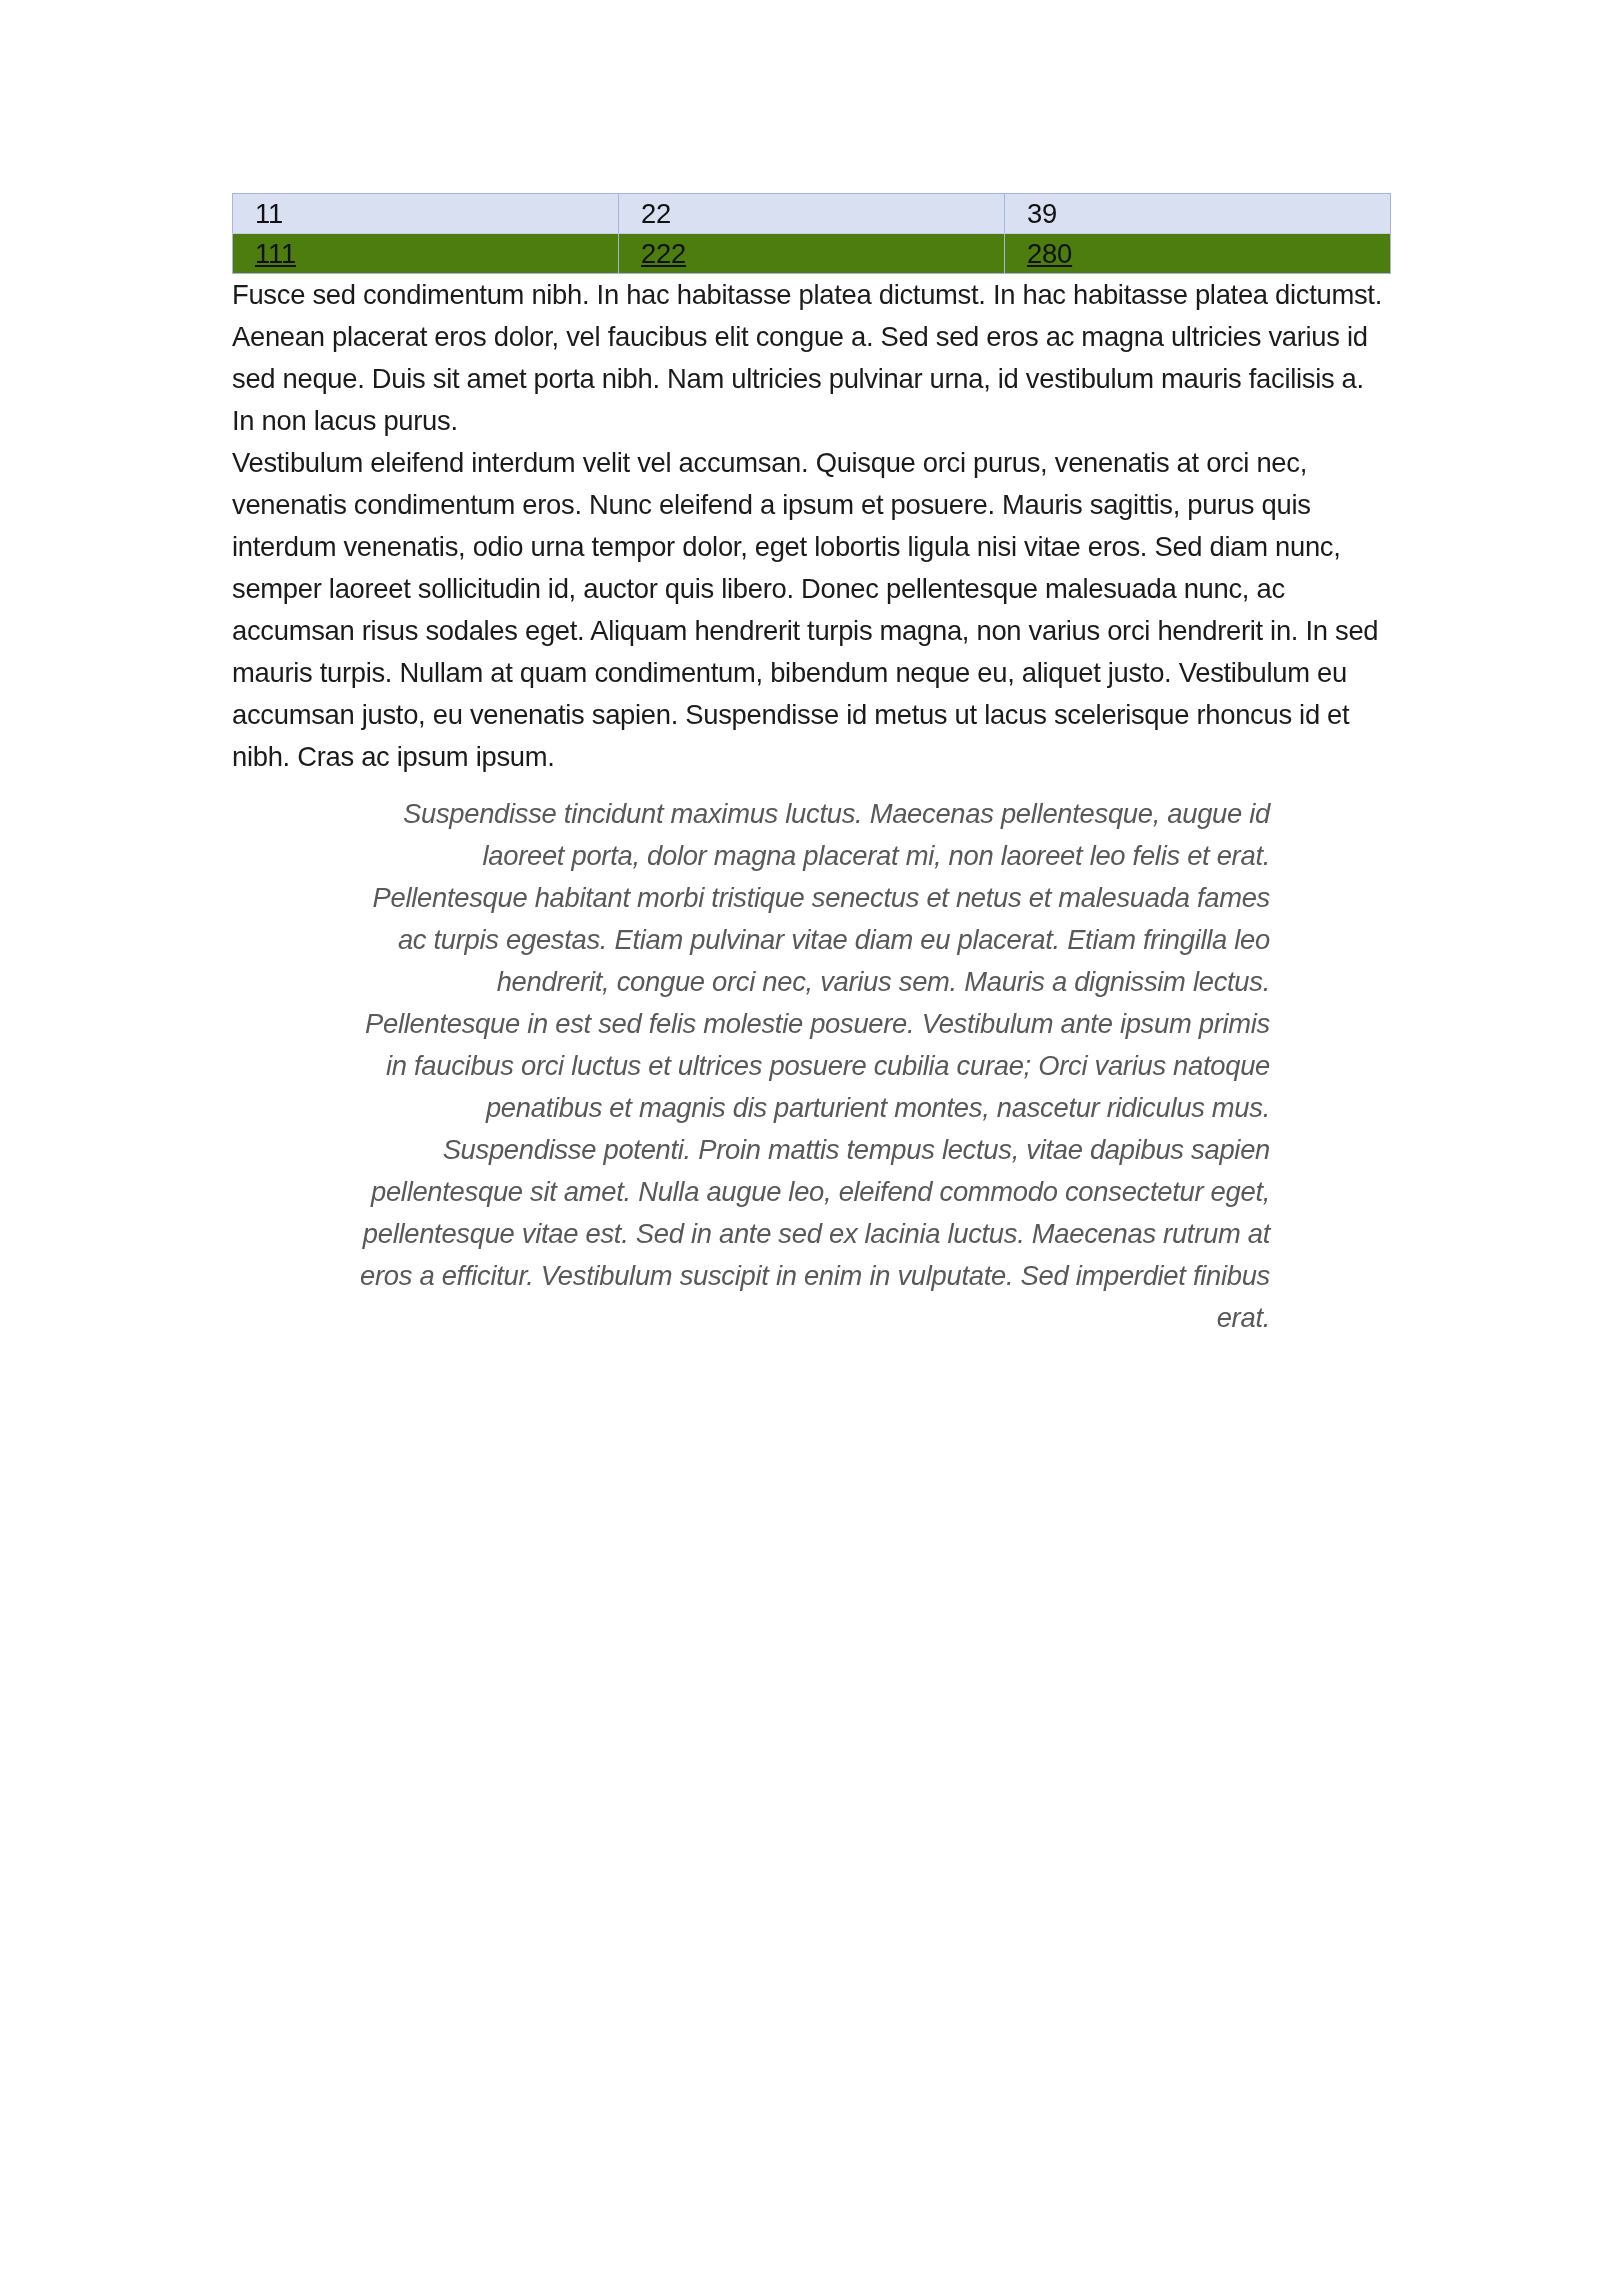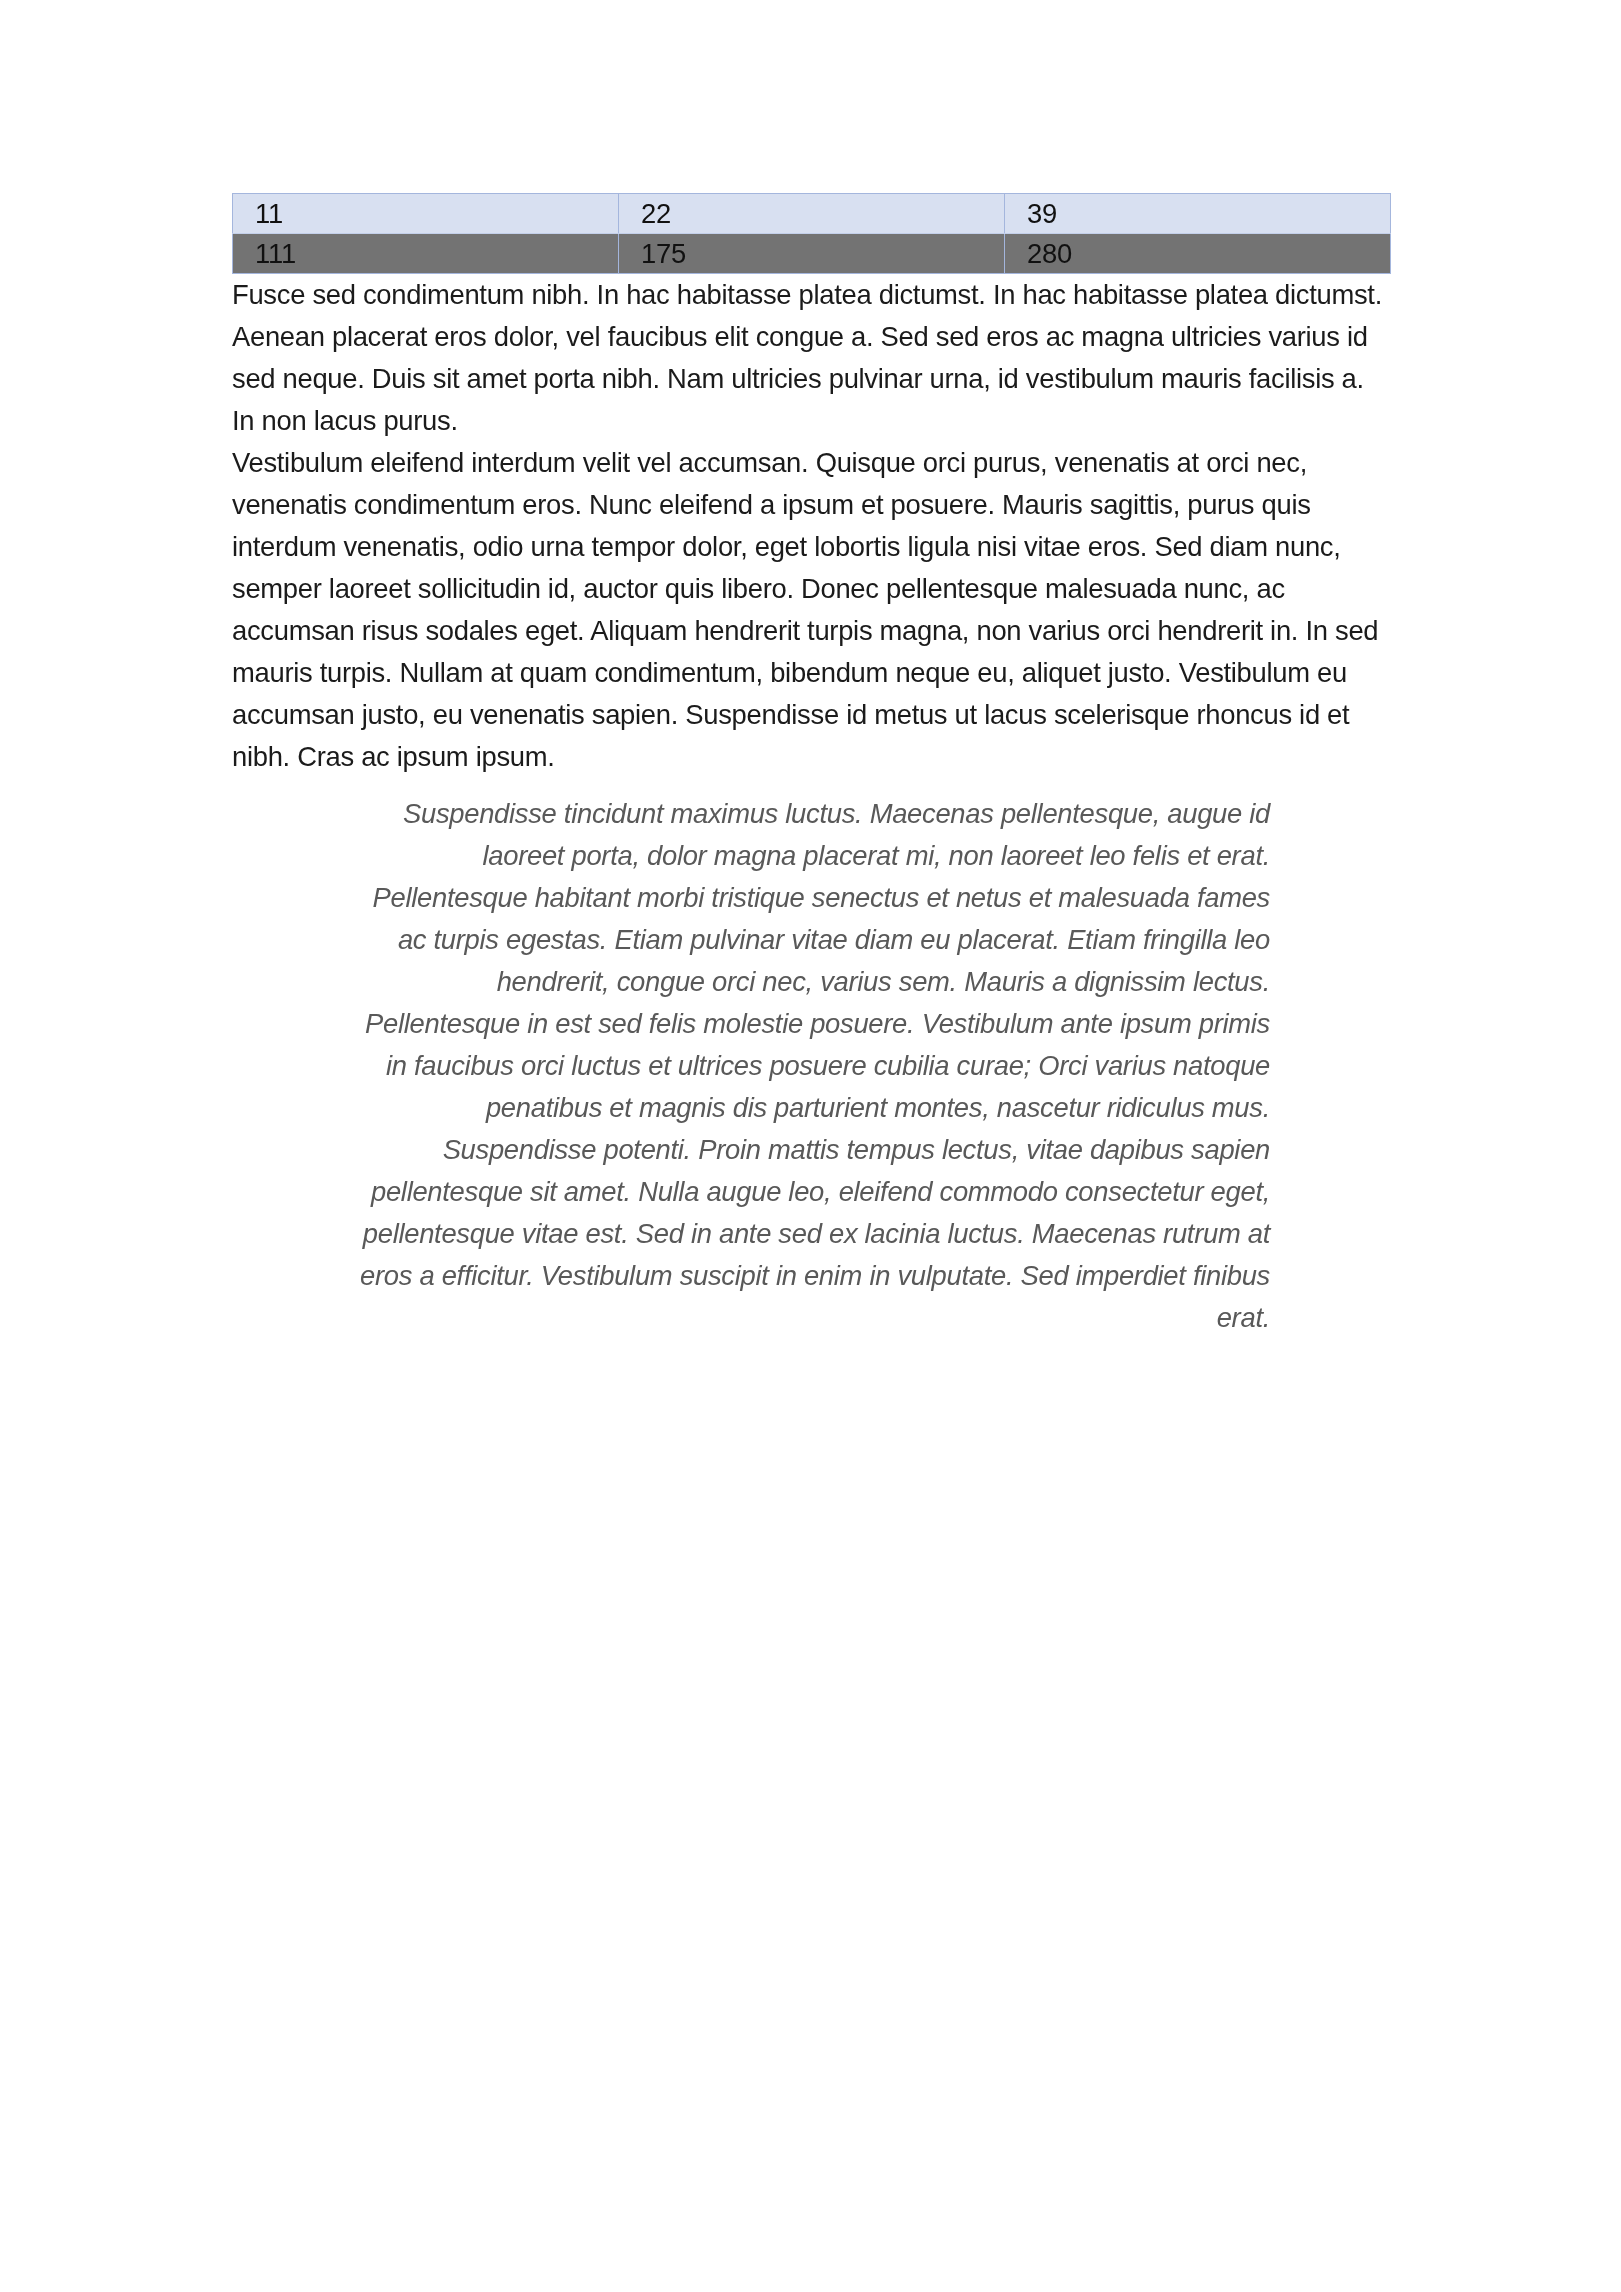--- a/index.html
+++ b/index.html
@@ -36,21 +36,22 @@
     height: 40px;
     padding: 0 0 0 22px;
     vertical-align: middle;
     box-sizing: border-box;
   }
   tr.header-row td {
     background: #d8e0f1;
     border-bottom: 1px solid #c3cfe9;
   }
   tr.body-row td {
-    background: #737373;
+    background: #4d7c0f;
+    text-decoration: underline;
   }
   
   .body-para {
     font-size: 27.4px;
     line-height: 42px;
     letter-spacing: -0.3px;
     margin: 0;
     color: #1b1b1b;
   }
   .para-first {
@@ -74,21 +75,21 @@
 
   <table class="doc-table">
     <tbody>
       <tr class="header-row">
         <td>11</td>
         <td>22</td>
         <td>39</td>
       </tr>
       <tr class="body-row">
         <td>111</td>
-        <td>175</td>
+        <td>222</td>
         <td>280</td>
       </tr>
     </tbody>
   </table>
 
   <p class="body-para para-first">Fusce sed condimentum nibh. In hac habitasse platea dictumst. In hac habitasse platea dictumst. Aenean placerat eros dolor, vel faucibus elit congue a. Sed sed eros ac magna ultricies varius id sed neque. Duis sit amet porta nibh. Nam ultricies pulvinar urna, id vestibulum mauris facilisis a. In non lacus purus.</p>
 
   <p class="body-para">Vestibulum eleifend interdum velit vel accumsan. Quisque orci purus, venenatis at orci nec, venenatis condimentum eros. Nunc eleifend a ipsum et posuere. Mauris sagittis, purus quis interdum venenatis, odio urna tempor dolor, eget lobortis ligula nisi vitae eros. Sed diam nunc, semper laoreet sollicitudin id, auctor quis libero. Donec pellentesque malesuada nunc, ac accumsan risus sodales eget. Aliquam hendrerit turpis magna, non varius orci hendrerit in. In sed mauris turpis. Nullam at quam condimentum, bibendum neque eu, aliquet justo. Vestibulum eu accumsan justo, eu venenatis sapien. Suspendisse id metus ut lacus scelerisque rhoncus id et nibh. Cras ac ipsum ipsum.</p>
 
   <p class="quote-para">Suspendisse tincidunt maximus luctus. Maecenas pellentesque, augue id laoreet porta, dolor magna placerat mi, non laoreet leo felis et erat. Pellentesque habitant morbi tristique senectus et netus et malesuada fames ac turpis egestas. Etiam pulvinar vitae diam eu placerat. Etiam fringilla leo hendrerit, congue orci nec, varius sem. Mauris a dignissim lectus. Pellentesque in est sed felis molestie posuere. Vestibulum ante ipsum primis in faucibus orci luctus et ultrices posuere cubilia curae; Orci varius natoque penatibus et magnis dis parturient montes, nascetur ridiculus mus. Suspendisse potenti. Proin mattis tempus lectus, vitae dapibus sapien pellentesque sit amet. Nulla augue leo, eleifend commodo consectetur eget, pellentesque vitae est. Sed in ante sed ex lacinia luctus. Maecenas rutrum at eros a efficitur. Vestibulum suscipit in enim in vulputate. Sed imperdiet finibus erat.</p>

